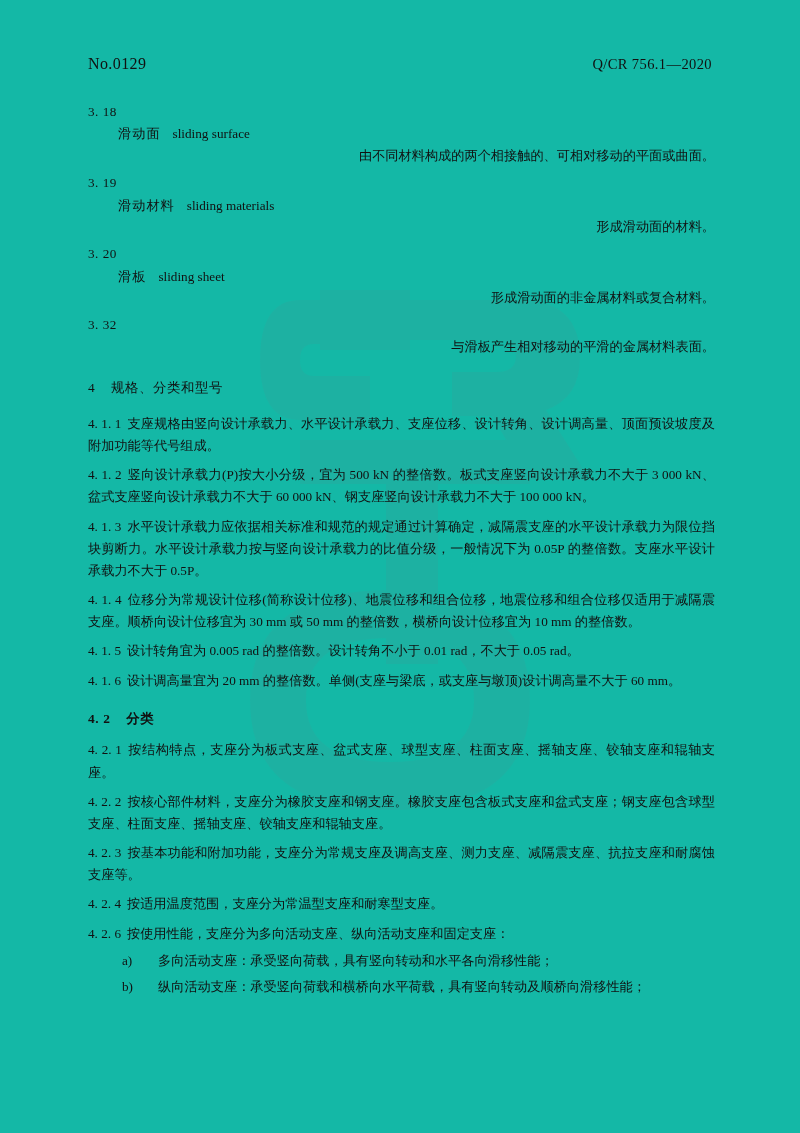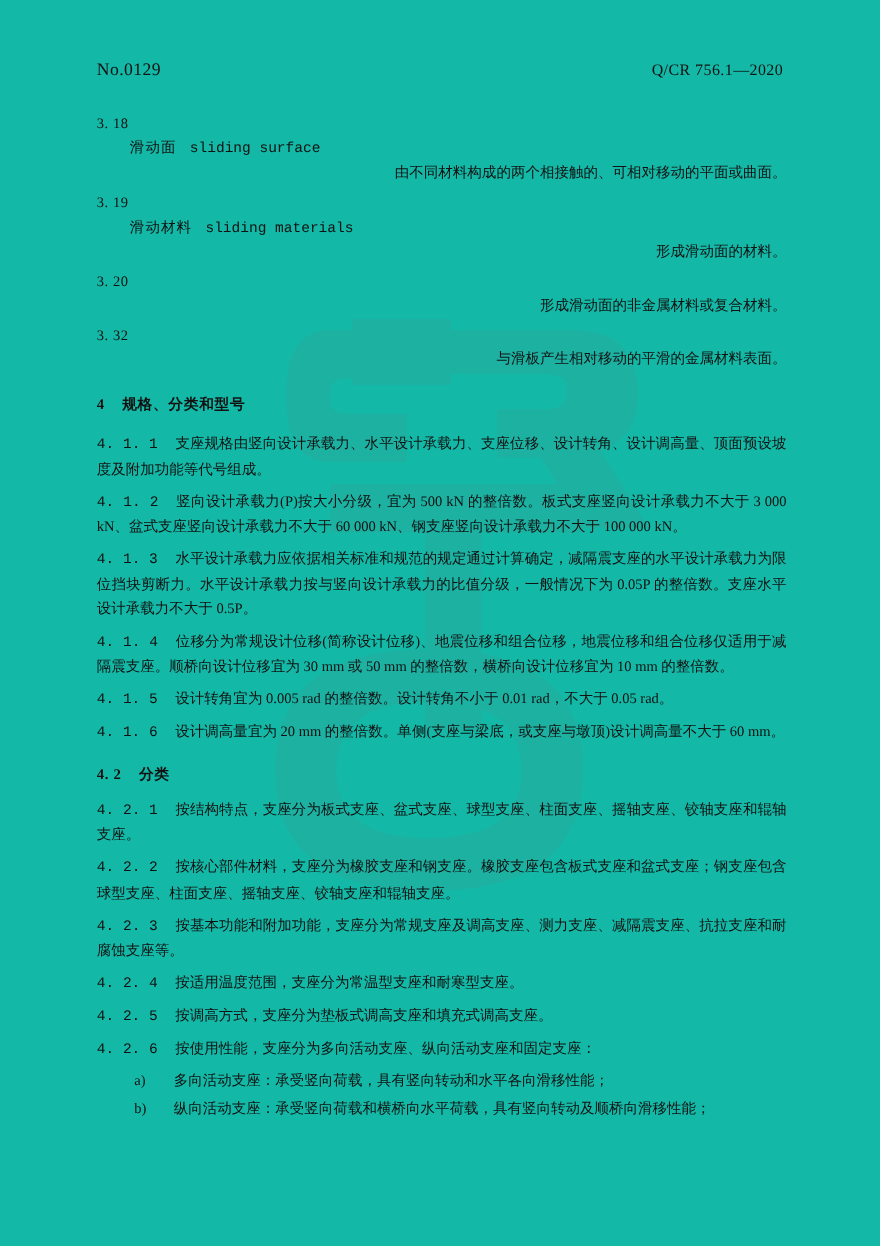--- a/index.html
+++ b/index.html
@@ -65,51 +65,50 @@
   }
   .term-line {
     margin: 1px 0 0 30px;
     font-size: 13.2px;
   }
   .term-cn {
     letter-spacing: 1px;
   }
   .term-en {
     margin-left: 12px;
-    font-family: Liberation Mono, monospace;
+    font-family: Liberation Serif, serif;
   }
   .term-def {
     margin: 0 0 0 30px;
     font-size: 13.2px;
     text-align: right;
   }
   .sec-head {
     margin-top: 20px;
     margin-bottom: 14px;
     font-size: 13.4px;
-    font-weight: bold;
+    font-weight: normal;
     letter-spacing: 0.6px;
   }
   .sub-head {
     margin-top: 16px;
     margin-bottom: 10px;
     font-size: 13.4px;
     font-weight: bold;
     letter-spacing: 0.6px;
   }
   .para {
     margin: 7px 0 0 0;
     text-align: justify;
     text-justify: inter-ideograph;
     font-size: 13.2px;
     line-height: 1.68;
   }
   .para .lead {
-    margin-right: 16px;
-    font-family: Liberation Mono, monospace;
+    margin-right: 6px;
   }
   .list-item {
     margin: 5px 0 0 34px;
     font-size: 13.2px;
     display: flex;
   }
   .list-item .marker {
     width: 36px;
     flex: 0 0 36px;
     font-family: "Liberation Serif", serif;
@@ -148,20 +147,23 @@
       </div>
       <div class="term-def">由不同材料构成的两个相接触的、可相对移动的平面或曲面。</div>
 
       <div class="clause-num">3. 19</div>
       <div class="term-line">
         <span class="term-cn">滑动材料</span><span class="term-en">sliding materials</span>
       </div>
       <div class="term-def">形成滑动面的材料。</div>
 
       <div class="clause-num">3. 20</div>
+      <div class="term-line">
+        <span class="term-cn">滑板</span><span class="term-en">sliding sheet</span>
+      </div>
       <div class="term-def">形成滑动面的非金属材料或复合材料。</div>
 
       <div class="clause-num">3. 32</div>
       <div class="term-def">与滑板产生相对移动的平滑的金属材料表面。</div>
 
       <div class="sec-head">
         <span>4</span>
         &nbsp;&nbsp;&nbsp;<span>规格、分类和型号</span>
       </div>
 
@@ -175,21 +177,20 @@
 
       <div class="sub-head">
         <span>4. 2</span>
         &nbsp;&nbsp;&nbsp;<span>分类</span>
       </div>
 
       <p class="para"><span class="lead">4. 2. 1</span><span>按结构特点，支座分为板式支座、盆式支座、球型支座、柱面支座、摇轴支座、铰轴支座和辊轴支座。</span></p>
       <p class="para"><span class="lead">4. 2. 2</span><span>按核心部件材料，支座分为橡胶支座和钢支座。橡胶支座包含板式支座和盆式支座；钢支座包含球型支座、柱面支座、摇轴支座、铰轴支座和辊轴支座。</span></p>
       <p class="para"><span class="lead">4. 2. 3</span><span>按基本功能和附加功能，支座分为常规支座及调高支座、测力支座、减隔震支座、抗拉支座和耐腐蚀支座等。</span></p>
       <p class="para"><span class="lead">4. 2. 4</span><span>按适用温度范围，支座分为常温型支座和耐寒型支座。</span></p>
-      <p class="para"><span class="lead">4. 2. 5</span><span>按调高方式，支座分为垫板式调高支座和填充式调高支座。</span></p>
       <p class="para"><span class="lead">4. 2. 6</span><span>按使用性能，支座分为多向活动支座、纵向活动支座和固定支座：</span></p>
 
       <div class="list-item">
         <span class="marker">a)</span>
         <span class="txt">多向活动支座：承受竖向荷载，具有竖向转动和水平各向滑移性能；</span>
       </div>
       <div class="list-item">
         <span class="marker">b)</span>
         <span class="txt">纵向活动支座：承受竖向荷载和横桥向水平荷载，具有竖向转动及顺桥向滑移性能；</span>
       </div>

